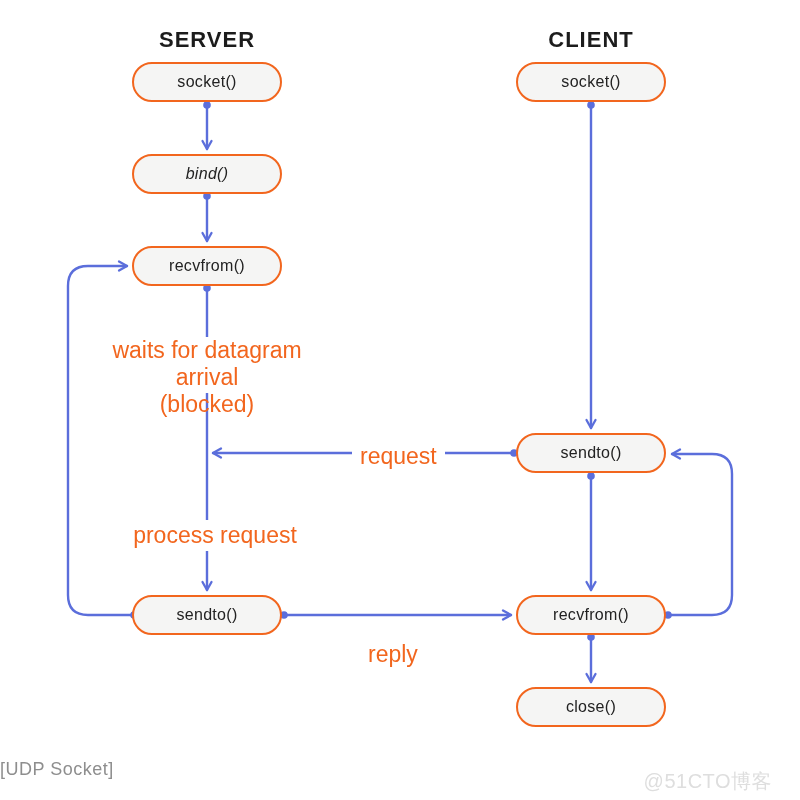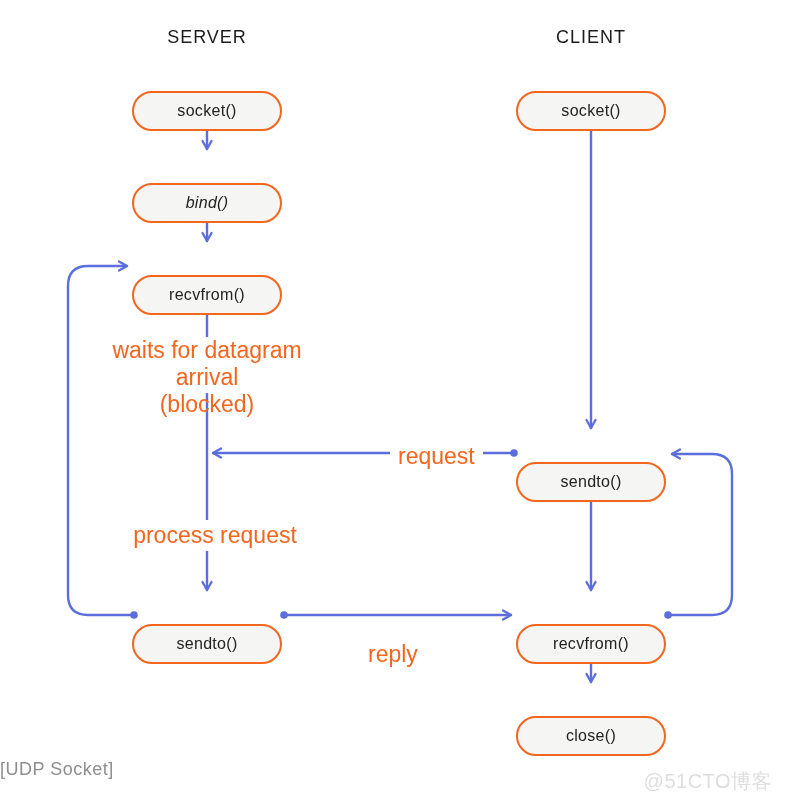--- a/index.html
+++ b/index.html
@@ -11,27 +11,27 @@
     --watermark:#DEDEDE;
   }
   html,body{margin:0;padding:0;background:#ffffff;}
   .stage{
     position:relative;width:800px;height:800px;background:#ffffff;
     font-family:"Liberation Sans",sans-serif;overflow:hidden;
   }
   svg.wires{position:absolute;left:0;top:0;width:800px;height:800px;}
   .col-title{
     position:absolute;width:150px;text-align:center;
-    font-size:18px;font-weight:400;letter-spacing:1px;color:var(--ink);
+    font-size:22px;font-weight:700;letter-spacing:1px;color:var(--ink);
   }
   .node{
     position:absolute;width:150px;height:40px;box-sizing:border-box;
     border:2px solid var(--orange);border-radius:20px;background:var(--box-fill);
     color:#222;font-size:16px;letter-spacing:.3px;
-    display:flex;align-items:center;justify-content:center;z-index:2;margin-top:29px;
+    display:flex;align-items:center;justify-content:center;z-index:2;
   }
   .ann{
     position:absolute;color:var(--orange);font-size:23px;text-align:center;
     background:#ffffff;z-index:3;
   }
   .ann.two-line{line-height:27px;}
   .ann.inline{padding:2px 8px;}
   .caption{
     position:absolute;left:0;top:759px;width:800px;text-align:left;
     color:var(--caption);font-size:18px;letter-spacing:.5px;
@@ -91,20 +91,20 @@
 
   <div class="node" style="left:516px;top:62px;">socket()</div>
   <div class="node" style="left:516px;top:433px;">sendto()</div>
   <div class="node" style="left:516px;top:595px;">recvfrom()</div>
   <div class="node" style="left:516px;top:687px;">close()</div>
 
   <div class="ann two-line" style="left:87px;top:337px;width:240px;height:56px;">
     <div>waits for datagram arrival</div>
     <div>(blocked)</div>
   </div>
-  <div class="ann inline" style="left:352px;top:441px;margin-left:38px;">request</div>
+  <div class="ann inline" style="left:352px;top:441px;">request</div>
   <div class="ann inline" style="left:122px;top:520px;width:170px;">process request</div>
   <div class="ann inline" style="left:360px;top:603px;margin-top:36px;">reply</div>
 
   <div class="caption">[UDP Socket]</div>
   <div class="watermark">@51CTO博客</div>
 
 </div>
 
 </body></html>

